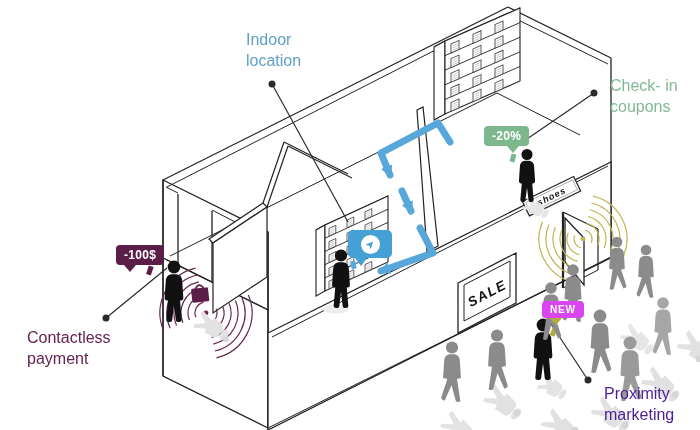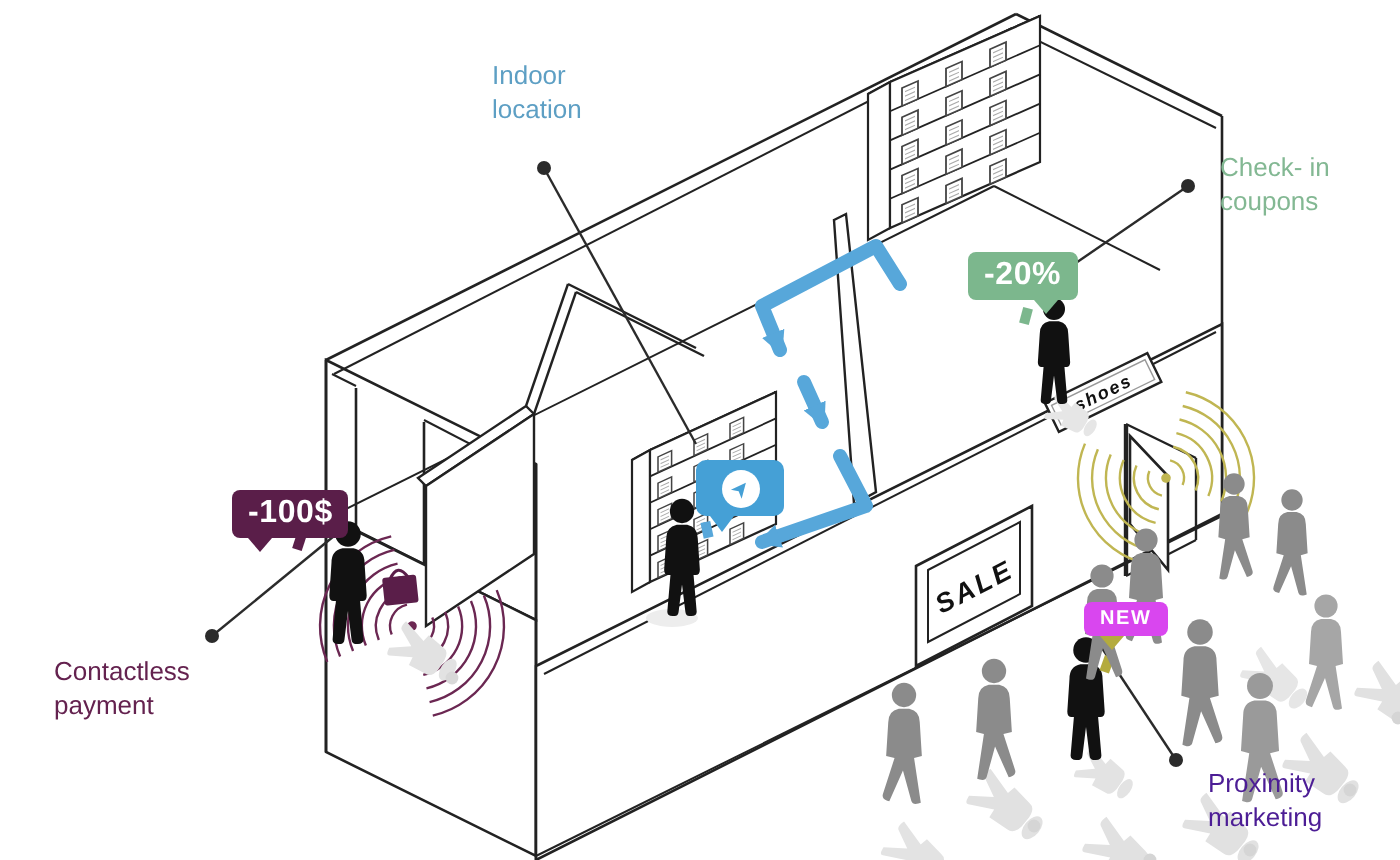--- a/index.html
+++ b/index.html
@@ -1,24 +1,24 @@
 <!DOCTYPE html>
 <html><head>
 <meta charset="utf-8">
 <style>
   html,body{margin:0;padding:0;background:#fff;}
   #stage{position:relative;width:700px;height:430px;background:#fff;overflow:hidden;
          font-family:"Liberation Sans",sans-serif;}
   #art{position:absolute;left:0;top:0;}
-  .lbl{position:absolute;font-size:13px;line-height:1.32;font-weight:400;}
+  .lbl{position:absolute;font-size:16px;line-height:1.32;font-weight:400;}
   .lbl-indoor{left:246px;top:29px;width:82px;color:#5d9fc4;}
   .lbl-checkin{left:610px;top:75px;width:88px;color:#83b893;}
   .lbl-contactless{left:27px;top:327px;width:104px;color:#64224f;}
   .lbl-proximity{left:604px;top:383px;width:95px;color:#4c1d95;}
-  .badge{position:absolute;color:#fff;font-weight:bold;font-size:16px;
+  .badge{position:absolute;color:#fff;font-weight:bold;font-size:12px;
          padding:3px 8px;border-radius:4px;letter-spacing:.3px;}
   .badge:after{content:"";position:absolute;bottom:-7px;border-style:solid;
          border-width:7px 6px 0 6px;border-color:inherit;
          border-left-color:transparent!important;border-right-color:transparent!important;}
   .badge-purple{left:116px;top:245px;background:#5a1e49;border-color:#5a1e49;}
   .badge-purple:after{left:8px;}
   .badge-green{left:484px;top:126px;background:#7cb78d;border-color:#7cb78d;}
   .badge-green:after{right:10px;}
   .badge-olive{left:542px;top:301px;background:#d946ef;border-color:#b4ab3e;font-size:10px;letter-spacing:.8px;}
   .badge-olive:after{left:8px;}

